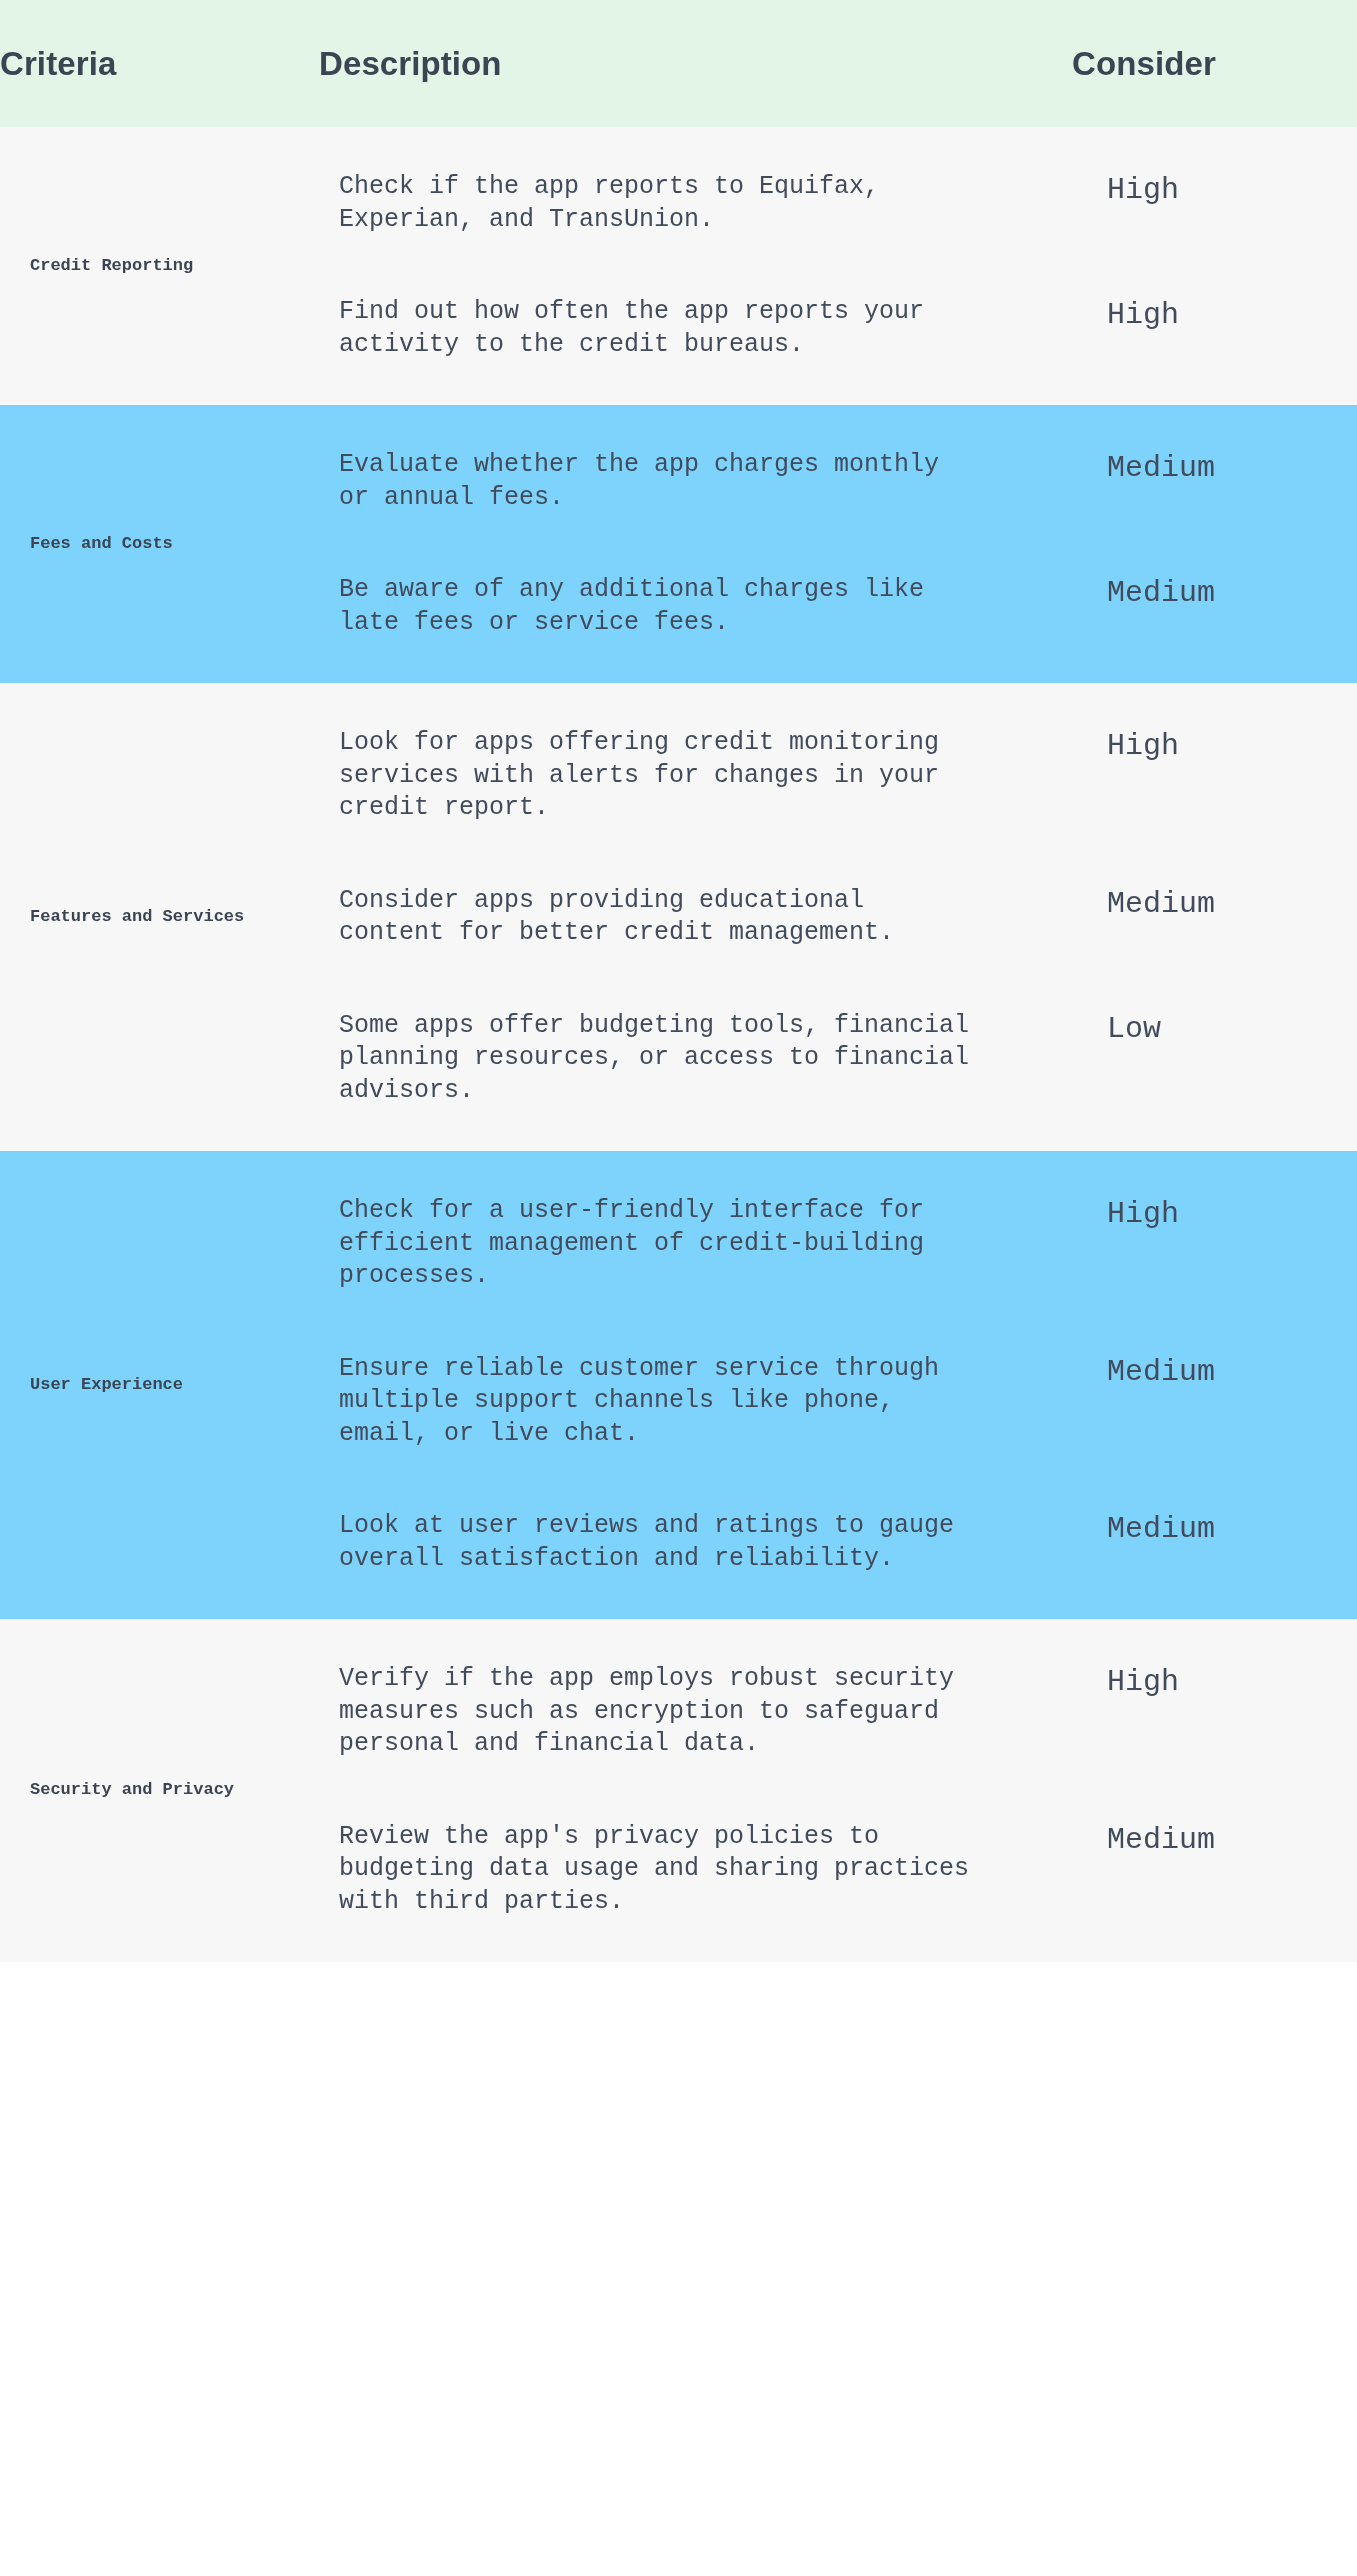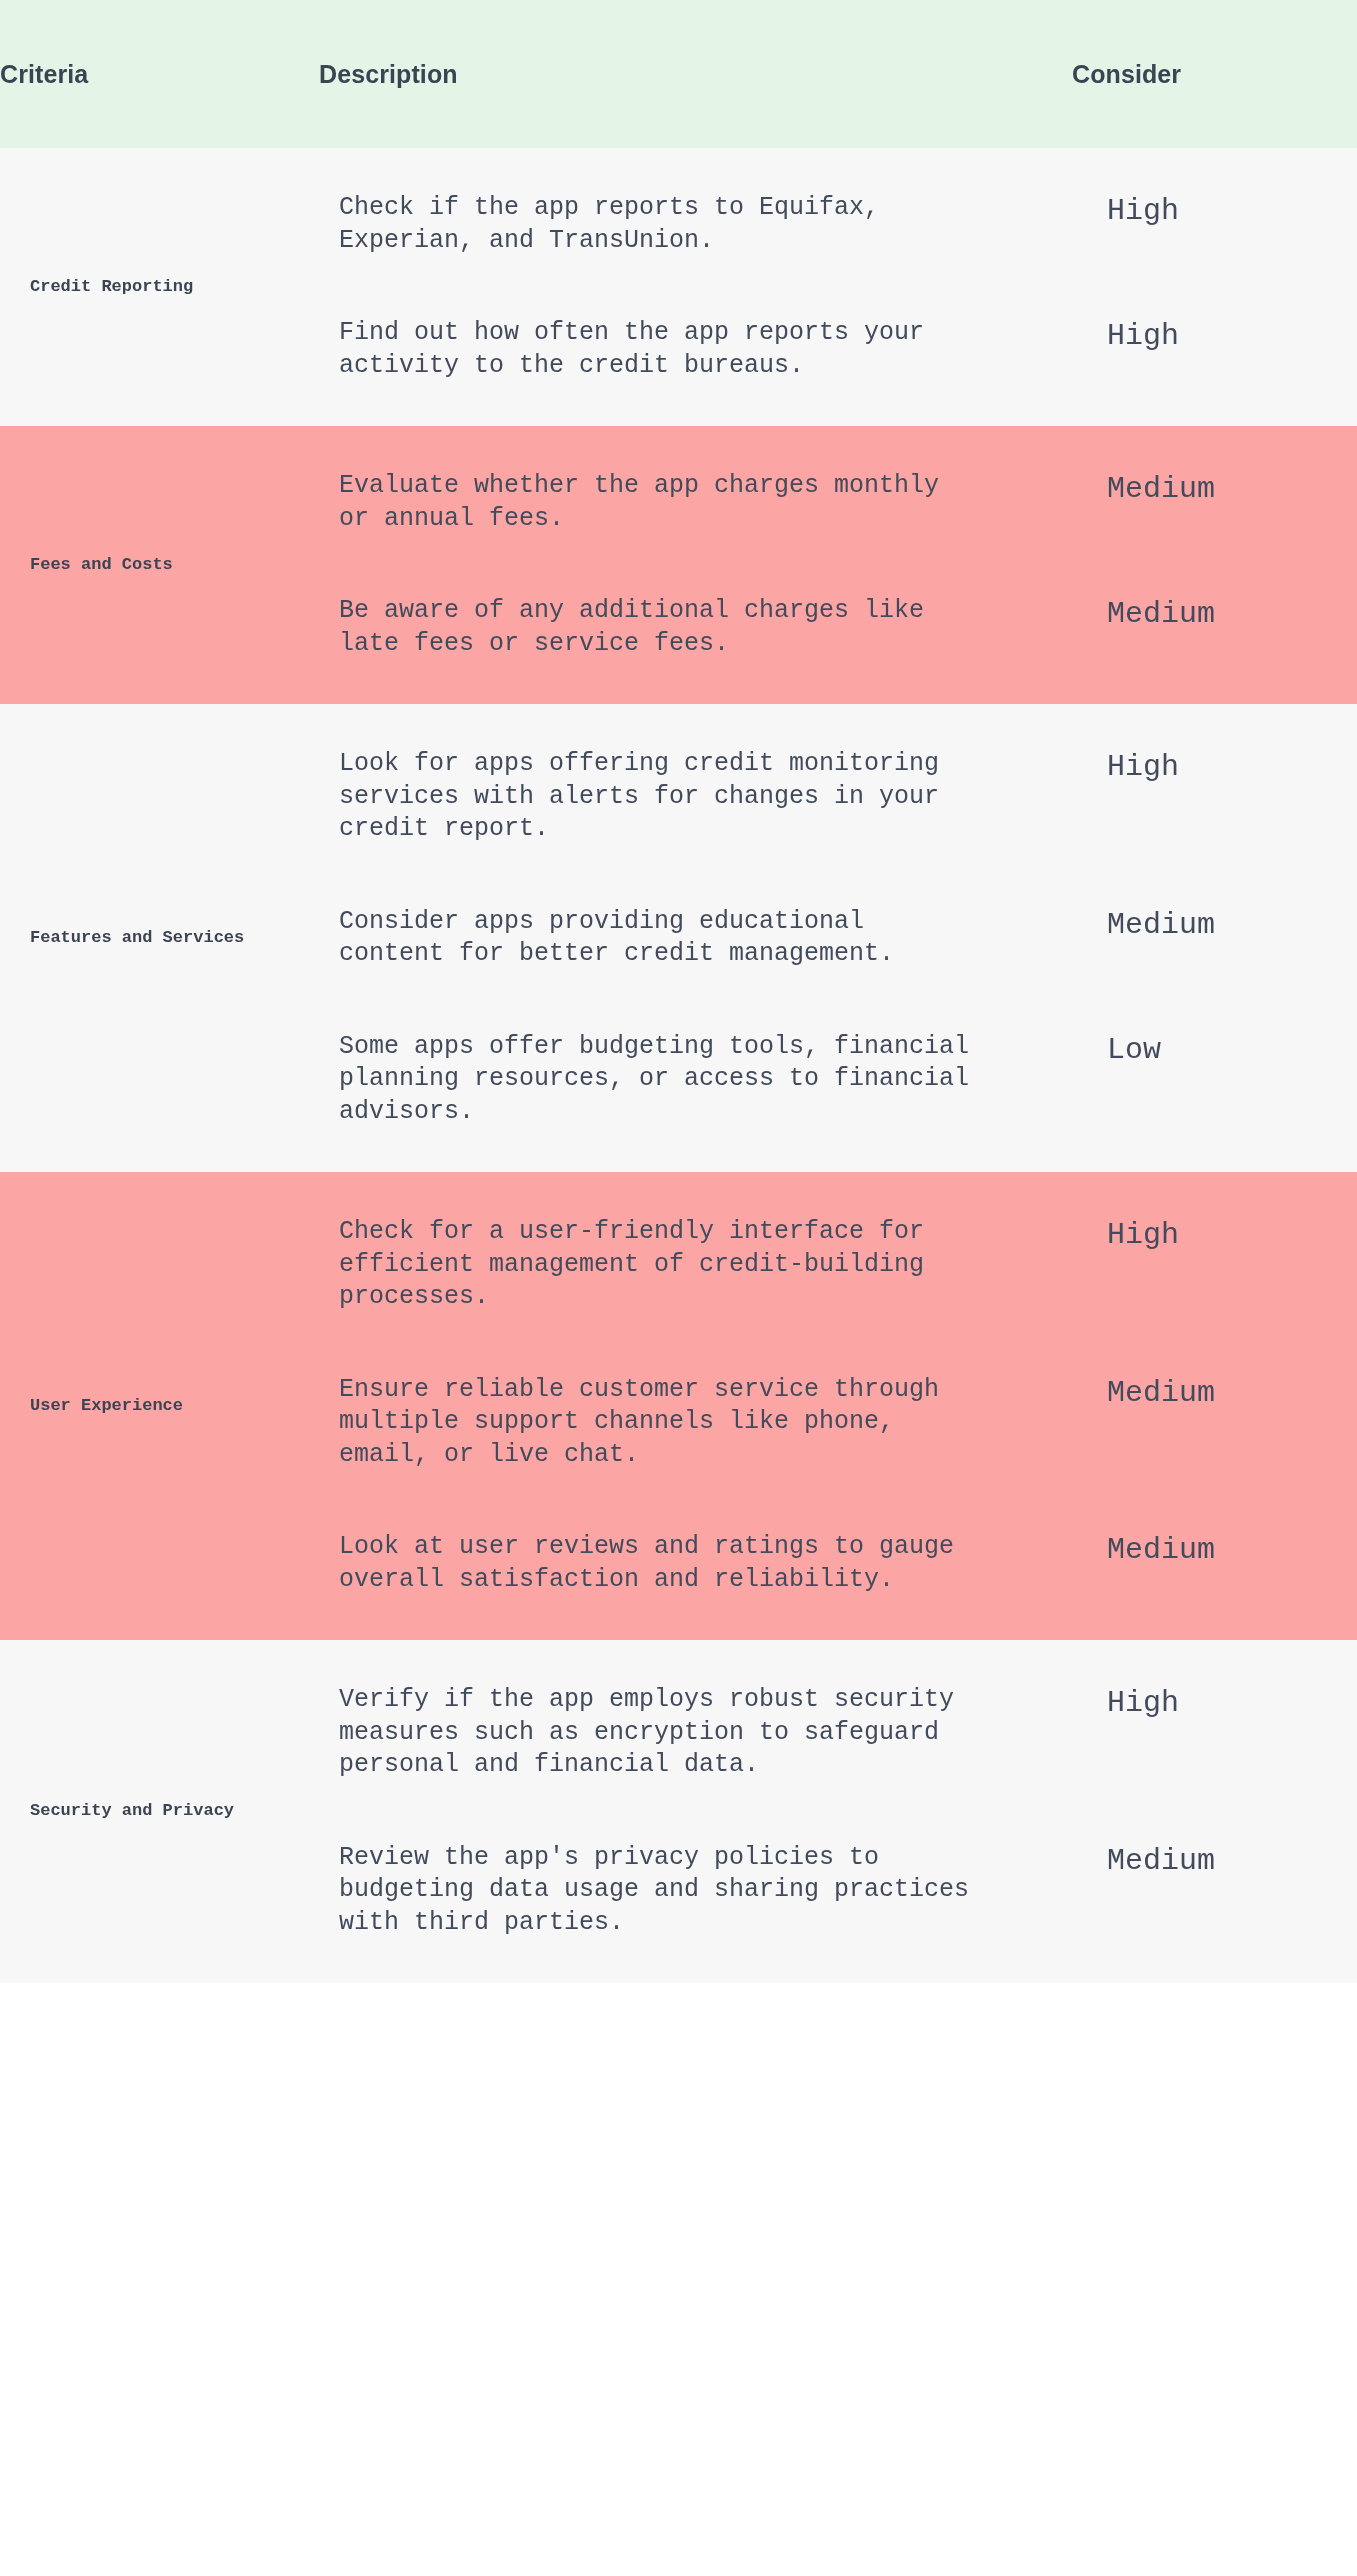--- a/index.html
+++ b/index.html
@@ -17,36 +17,36 @@
     width: 1358px;
     border-collapse: collapse;
     table-layout: fixed;
   }
 
   
   .criteria-table thead tr {
     background: #e3f5e6;
   }
   .criteria-table thead th {
-    height: 148px;
+    height: 127px;
     padding: 0;
     vertical-align: middle;
     text-align: left;
-    font-size: 25px;
+    font-size: 33px;
     font-weight: 700;
     color: #3b4453;
     letter-spacing: 0.1px;
   }
   th.col-criteria   { width: 319px;  padding-left: 50px; }
   th.col-desc       { width: 753px;  padding-left: 20px; }
   th.col-priority   { width: 286px;  padding-left: 35px; }
 
   
   .group-shaded > td { background: #f7f7f8; }
-  .group-plain  > td { background: #fca5a5; }
+  .group-plain  > td { background: #7dd3fc; }
 
   .criteria-table td {
     padding: 0;
     vertical-align: middle;
     border: 0;
     font-family: Liberation Mono, monospace;
   }
 
   
   td.cell-criteria {

